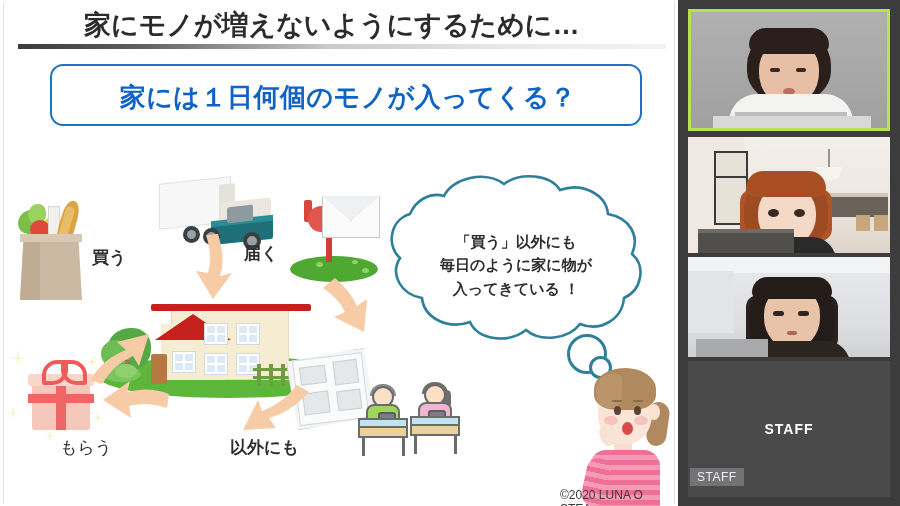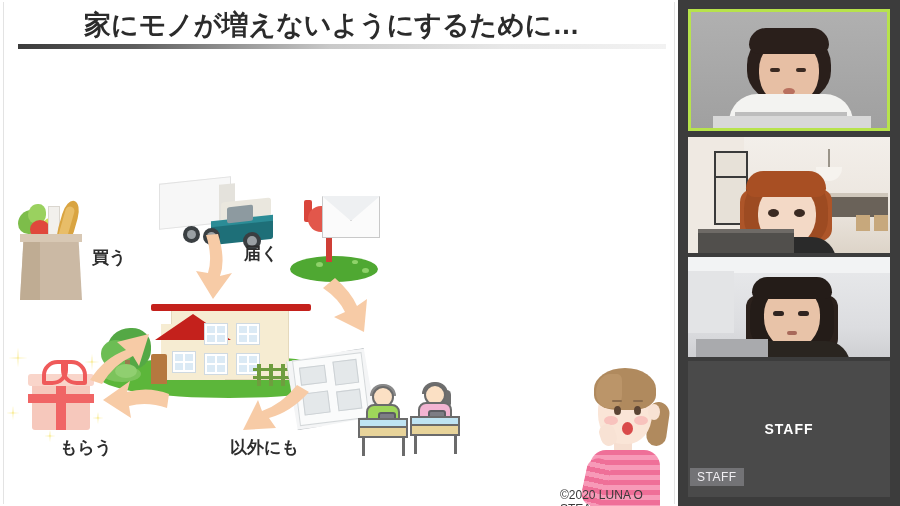--- a/index.html
+++ b/index.html
@@ -254,20 +254,23 @@
 <body>
 
 <div id="root">
 
   <div id="slide">
     <div id="slide-inner">
 
       <div class="slide-title">家にモノが増えないようにするために…</div>
       <div class="title-rule"></div>
 
+      <div class="qbox">
+        <div class="qbox-text">家には１日何個のモノが入ってくる？</div>
+      </div>
 
       <div class="ill" id="bag">
         <div class="lettuce"></div>
           <div class="lettuce2"></div>
           <div class="green"></div>
         <div class="tomato"></div>
           <div class="milk"></div>
           <div class="bread"></div>
           <div class="bread2"></div>
         <div class="sack"></div>
@@ -339,21 +342,21 @@
       <div class="spark" id="sp4"></div>
       <div class="spark" id="sp5"></div>
       <div class="ill" id="gift">
         <div class="box"></div>
           <div class="vrib"></div>
           <div class="hrib"></div>
         <div class="lid"></div>
           <div class="bowl"></div>
           <div class="bowr"></div>
       </div>
-      <div style="position:absolute;left:56px;top:434px;font-size:17px;font-weight:bold;color:#2d2d2d;">もらう</div>
+      <div style="position:absolute;left:56px;top:434px;font-size:17px;font-weight:normal;color:#2d2d2d;">もらう</div>
 
       <div class="ill" id="news">
         <div class="sheet"></div>
           <div class="sheet2"></div>
         <div class="blk b1"></div>
           <div class="blk b2"></div>
           <div class="blk b3"></div>
           <div class="blk b4"></div>
       </div>
 
@@ -381,20 +384,35 @@
       <svg class="arw" style="left:0;top:0;width:672px;height:502px">
         <g fill="#f7cba6">
           <path d="M214 232 q8 26 2 42 l12 -3 -19 26 -17 -28 12 2 q5 -16 -2 -38 z"></path>
           <path d="M331 276 q16 14 22 28 l10 -7 -3 33 -30 -15 11 -5 q-6 -13 -22 -24 z"></path>
           <path d="M305 390 q-18 20 -40 26 l7 10 -33 2 15 -30 4 11 q20 -7 35 -26 z"></path>
           <path d="M165 392 q-20 -8 -42 -2 l3 -11 -27 19 28 18 -2 -12 q18 -5 38 2 z" transform="translate(0,0)"></path>
           <path d="M86 378 q14 -22 36 -30 l-9 -8 32 -8 -10 32 -6 -10 q-19 8 -31 28 z"></path>
         </g>
       </svg>
 
+      <div id="bubble">
+        <svg width="268" height="190" style="position:absolute;left:0;top:0;">
+          <path d="M62 22 C70 4 104 -4 122 10 C138 -2 168 0 178 16 C200 8 224 20 226 40
+                   C248 44 258 62 250 80 C264 92 260 116 242 124 C240 146 218 158 198 150
+                   C186 166 158 168 144 156 C126 170 96 166 88 148 C66 156 42 144 40 124
+                   C18 120 8 100 18 84 C4 72 8 46 28 40 C34 26 48 18 62 22 Z" fill="#ffffff" stroke="#2e7f99" stroke-width="2.6"></path>
+        </svg>
+        <div class="tail1"></div>
+        <div class="tail2"></div>
+        <div class="bubble-text">
+          <div>「買う」以外にも</div>
+          <div>毎日のように家に物が</div>
+          <div>入ってきている ！</div>
+        </div>
+      </div>
 
       <div class="ill" id="girl">
         <div class="pony"></div>
         <div class="neck"></div>
         <div class="shirt"></div>
         <div class="face"></div>
         <div class="ear"></div>
         <div class="hair"></div>
           <div class="hair2"></div>
         <div class="brow b1"></div>

